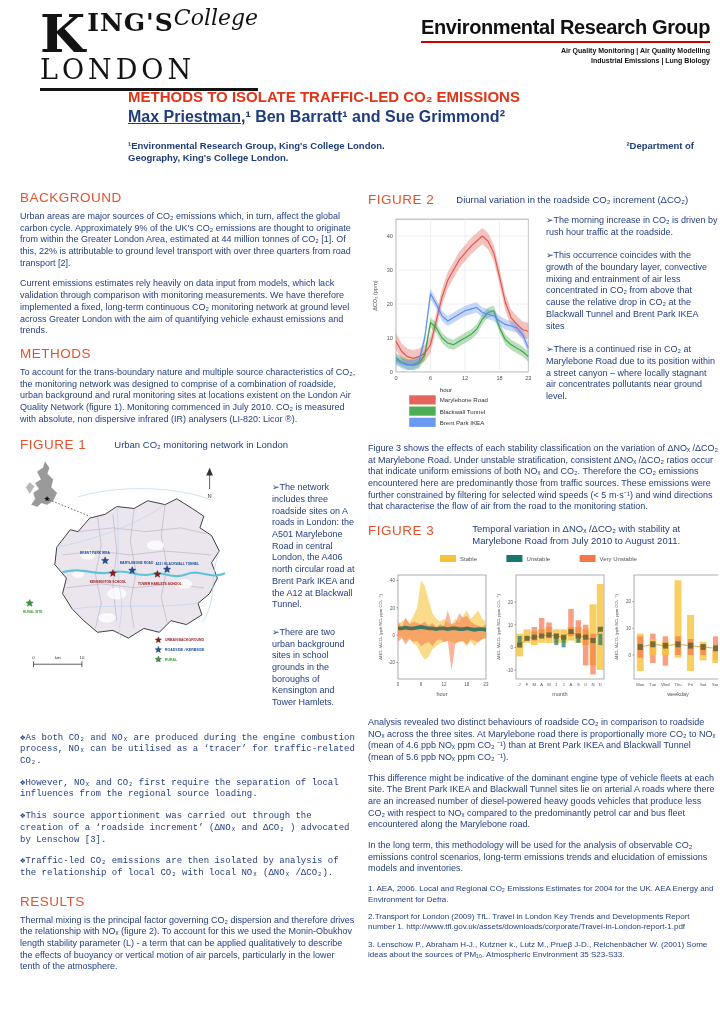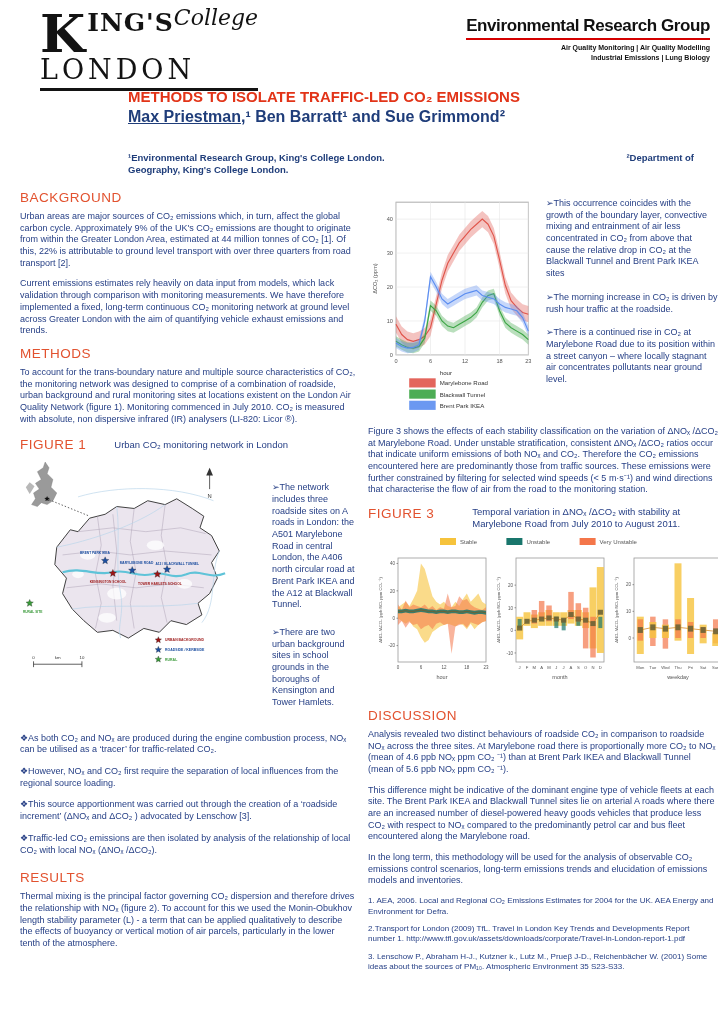--- a/index.html
+++ b/index.html
@@ -9,28 +9,28 @@
   
   .kcl{position:absolute;left:40px;top:12px;color:#131313;font-family:"DejaVu Serif",serif;}
   .kcl-top{display:flex;align-items:flex-start;line-height:.9;}
   .kcl-k{font-size:52px;font-weight:bold;line-height:.85;}
   .kcl-right{display:flex;flex-direction:row;margin-left:2px;}
   .kcl-ings{font-size:25px;letter-spacing:1px;font-weight:bold;}
   .kcl-college{font-size:22px;font-style:italic;margin-top:-4px;}
   .kcl-london{font-size:27px;letter-spacing:4px;border-bottom:3px solid #131313;
               padding-bottom:3px;margin-top:-2px;}
   .erg{position:absolute;right:10px;top:16px;text-align:right;color:#111;}
-  .erg-title{font-size:17px;font-weight:bold;letter-spacing:-0.4px;
+  .erg-title{font-size:20px;font-weight:bold;letter-spacing:-0.4px;
              border-bottom:2.5px solid #d40000;padding-bottom:2px;}
   .erg-sub{font-size:7px;font-weight:bold;line-height:1.45;margin-top:3px;}
 
   .title{position:absolute;left:128px;top:88px;font-size:15px;font-weight:bold;color:#e23418;}
   .authors{position:absolute;left:128px;top:108px;font-size:16px;font-weight:bold;color:#1f3d7a;}
   .authors .lead{text-decoration:underline;}
-  .affil{position:absolute;left:128px;top:152px;width:566px;font-size:9.5px;font-weight:bold;
+  .affil{position:absolute;left:128px;top:140px;width:566px;font-size:9.5px;font-weight:bold;
          color:#1f3d7a;}
   .affil-row{display:flex;justify-content:space-between;}
   .affil-l2{margin-top:1px;}
 
   
   .col-left {position:absolute;left:20px; top:190px;width:336px;}
   .col-right{position:absolute;left:368px;top:190px;width:350px;}
 
   h2.sec{font-size:13.5px;font-weight:normal;color:#e2522f;letter-spacing:.5px;margin:0 0 6px 0;}
   p.body{font-size:9px;line-height:1.3;margin:0 0 9px 0;color:#274086;}
@@ -162,32 +162,36 @@
             <polygon points="143.0,204.5 143.9,206.7 146.3,206.9 144.5,208.5 145.1,210.8 143.0,209.6 140.9,210.8 141.5,208.5 139.7,206.9 142.1,206.7" fill="#3a9a3a" stroke="#222" stroke-width="0.3"></polygon>
             <text x="150" y="209.5" font-size="3.6" fill="#3a9a3a" text-anchor="start" font-weight="bold">RURAL</text>
           </svg>
       </div>
       <div class="fig1-bullets">
         <p>➢The network includes three roadside sites on A roads in London: the A501 Marylebone Road in central London, the A406 north circular road at Brent Park IKEA and the A12 at Blackwall Tunnel.</p>
         <p>➢There are two urban background sites in school grounds in the boroughs of Kensington and Tower Hamlets.</p>
       </div>
     </div>
 
-    <div class="bullets" style="margin-top:8px;">
+    <div class="bullets" style="margin-top:8px;font-family:Liberation Mono, monospace;">
       <p>❖As both CO₂ and NOₓ are produced during the engine combustion process, NOₓ can be utilised as a ‘tracer’ for traffic-related CO₂.</p>
       <p>❖However, NOₓ and CO₂ first require the separation of local influences from the regional source loading.</p>
       <p>❖This source apportionment was carried out through the creation of a ‘roadside increment’ (ΔNOₓ and ΔCO₂ ) advocated by Lenschow [3].</p>
       <p>❖Traffic-led CO₂ emissions are then isolated by analysis of the relationship of local CO₂ with local NOₓ (ΔNOₓ /ΔCO₂).</p>
     </div>
 
     <h2 class="sec" style="margin-top:14px;">RESULTS</h2>
     <p class="body">Thermal mixing is the principal factor governing CO₂ dispersion and therefore drives the relationship with NOₓ (figure 2). To account for this we used the Monin-Obukhov length stability parameter (L) - a term that can be applied qualitatively to describe the effects of buoyancy or vertical motion of air parcels, particularly in the lower tenth of the atmosphere.</p>
   </div>
 
   <div class="col-right">
+    <div class="figrow" style="margin-top:2px;">
+      <span class="figlabel">FIGURE 2</span>
+      <span class="figcap" style="margin-top:2px;margin-left:22px;">Diurnal variation in the roadside CO₂ increment (ΔCO₂)</span>
+    </div>
 
     <div class="fig2-wrap">
       <div class="fig2-chartbox">
         <svg id="fig2-svg" width="172" height="222" viewBox="0 0 168 218">
             <rect x="27" y="8" width="130" height="150" fill="#ffffff" stroke="#999" stroke-width="0.8"></rect>
             <line x1="27" y1="158" x2="157" y2="158" stroke="#e6e6e6" stroke-width="0.6"></line>
             <text x="24" y="160" font-size="5.5" fill="#555" text-anchor="end">0</text>
             <line x1="27" y1="124.66666666666667" x2="157" y2="124.66666666666667" stroke="#e6e6e6" stroke-width="0.6"></line>
             <text x="24" y="126.66666666666667" font-size="5.5" fill="#555" text-anchor="end">10</text>
             <line x1="27" y1="91.33333333333334" x2="157" y2="91.33333333333334" stroke="#e6e6e6" stroke-width="0.6"></line>
@@ -216,22 +220,22 @@
             <text x="70" y="178" font-size="6" fill="#333" text-anchor="start">hour</text>
             <rect x="40" y="181" width="26" height="9" fill="#e0544a" opacity="0.9"></rect>
             <text x="70" y="188" font-size="6" fill="#333" text-anchor="start">Marylebone Road</text>
             <rect x="40" y="192" width="26" height="9" fill="#3aa443" opacity="0.9"></rect>
             <text x="70" y="199" font-size="6" fill="#333" text-anchor="start">Blackwall Tunnel</text>
             <rect x="40" y="203" width="26" height="9" fill="#5b8df0" opacity="0.9"></rect>
             <text x="70" y="210" font-size="6" fill="#333" text-anchor="start">Brent Park IKEA</text>
           </svg>
       </div>
       <div class="fig2-bullets">
+        <p>➢The morning increase in CO₂ is driven by rush hour traffic at the roadside.</p>
         <p>➢This occurrence coincides with the growth of the boundary layer, convective mixing and entrainment of air less concentrated in CO₂ from above that cause the relative drop in CO₂ at the Blackwall Tunnel and Brent Park IKEA sites</p>
-        <p>➢The morning increase in CO₂ is driven by rush hour traffic at the roadside.</p>
         <p>➢There is a continued rise in CO₂ at Marylebone Road due to its position within a street canyon – where locally stagnant air concentrates pollutants near ground level.</p>
       </div>
     </div>
 
     <p class="body" style="margin-top:6px;">Figure 3 shows the effects of each stability classification on the variation of ΔNOₓ /ΔCO₂ at Marylebone Road. Under unstable stratification, consistent ΔNOₓ /ΔCO₂ ratios  occur  that indicate uniform emissions of both NOₓ and CO₂. Therefore the CO₂ emissions encountered here are predominantly those from traffic sources. These emissions were further constrained by filtering for selected wind speeds (&lt; 5 m·s⁻¹) and wind directions that characterise the flow of air from the road to the monitoring station.</p>
 
     <div class="figrow" style="margin-top:10px;">
       <span class="figlabel">FIGURE 3</span>
       <span class="figcap" style="margin-left:38px;width:240px;">Temporal variation in ΔNOₓ /ΔCO₂ with stability at Marylebone Road from July 2010 to August 2011.</span>
     </div>
@@ -358,21 +362,20 @@
           <text x="284.85714285714283" y="135" font-size="4.2" fill="#555" text-anchor="middle">Tue</text>
           <text x="297.42857142857144" y="135" font-size="4.2" fill="#555" text-anchor="middle">Wed</text>
           <text x="310" y="135" font-size="4.2" fill="#555" text-anchor="middle">Thu</text>
           <text x="322.57142857142856" y="135" font-size="4.2" fill="#555" text-anchor="middle">Fri</text>
           <text x="335.1428571428571" y="135" font-size="4.2" fill="#555" text-anchor="middle">Sat</text>
           <text x="347.7142857142857" y="135" font-size="4.2" fill="#555" text-anchor="middle">Sun</text>
           <text x="310" y="145" font-size="5.5" fill="#555" text-anchor="middle">weekday</text>
         </svg>
     </div>
 
-    <h2 class="sec" style="margin-top:8px;">DISCUSSION</h2>
     <p class="body">Analysis revealed two distinct behaviours of roadside CO₂ in comparison to roadside NOₓ across the three sites. At Marylebone road there is proportionally more CO₂ to NOₓ (mean of 4.6 ppb NOₓ ppm CO₂ ⁻¹) than at Brent Park IKEA and Blackwall Tunnel (mean of 5.6 ppb NOₓ ppm CO₂ ⁻¹).</p>
     <p class="body">This difference might be indicative of the dominant engine type of vehicle fleets at each site. The Brent Park IKEA and Blackwall Tunnel sites lie on arterial A roads where there are an increased number of diesel-powered heavy goods vehicles that produce less CO₂ with respect to NOₓ compared to the predominantly petrol car and bus fleet encountered along the Marylebone road.</p>
     <p class="body">In the long term,  this methodology will be used for the analysis of observable CO₂ emissions control scenarios, long-term emissions trends and elucidation of emissions models and inventories.</p>
 
     <div class="refs">
       <p>1. AEA, 2006. Local and Regional CO₂ Emissions Estimates for 2004 for the UK. AEA Energy and Environment for Defra.</p>
       <p>2.Transport for London (2009) TfL. Travel in London Key Trends and Developments Report number 1.  http://www.tfl.gov.uk/assets/downloads/corporate/Travel-in-London-report-1.pdf</p>
       <p>3. Lenschow P., Abraham H-J., Kutzner k., Lutz M., Prueβ  J-D., Reichenbächer W. (2001) Some ideas about the sources of PM₁₀. Atmospheric Environment 35 S23-S33.</p>
     </div>
   </div>

